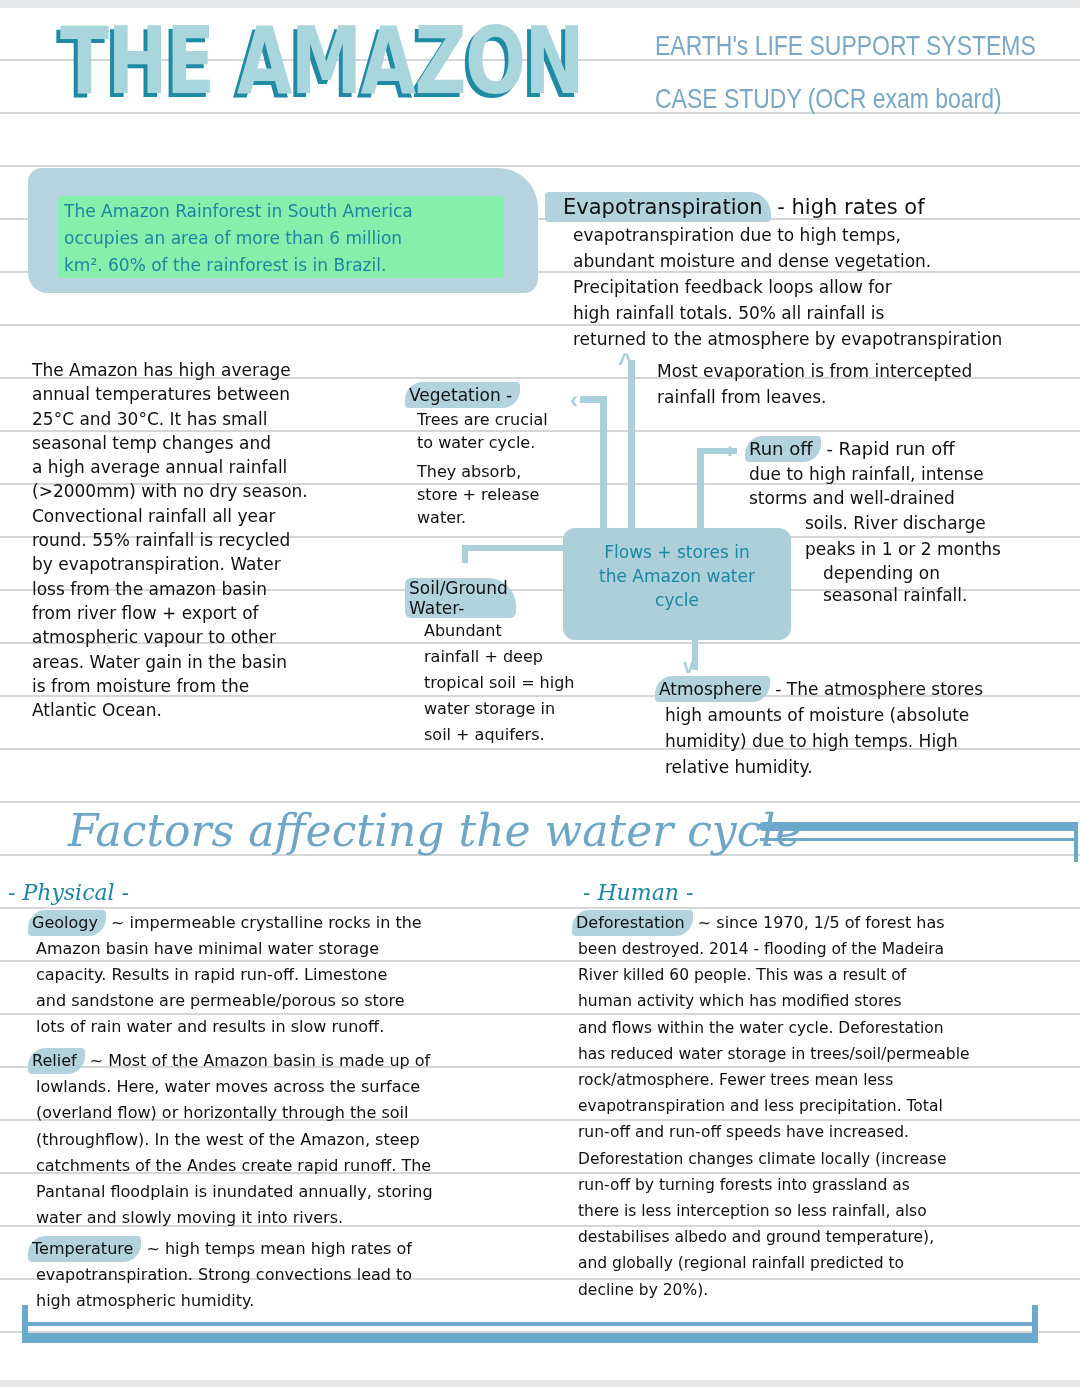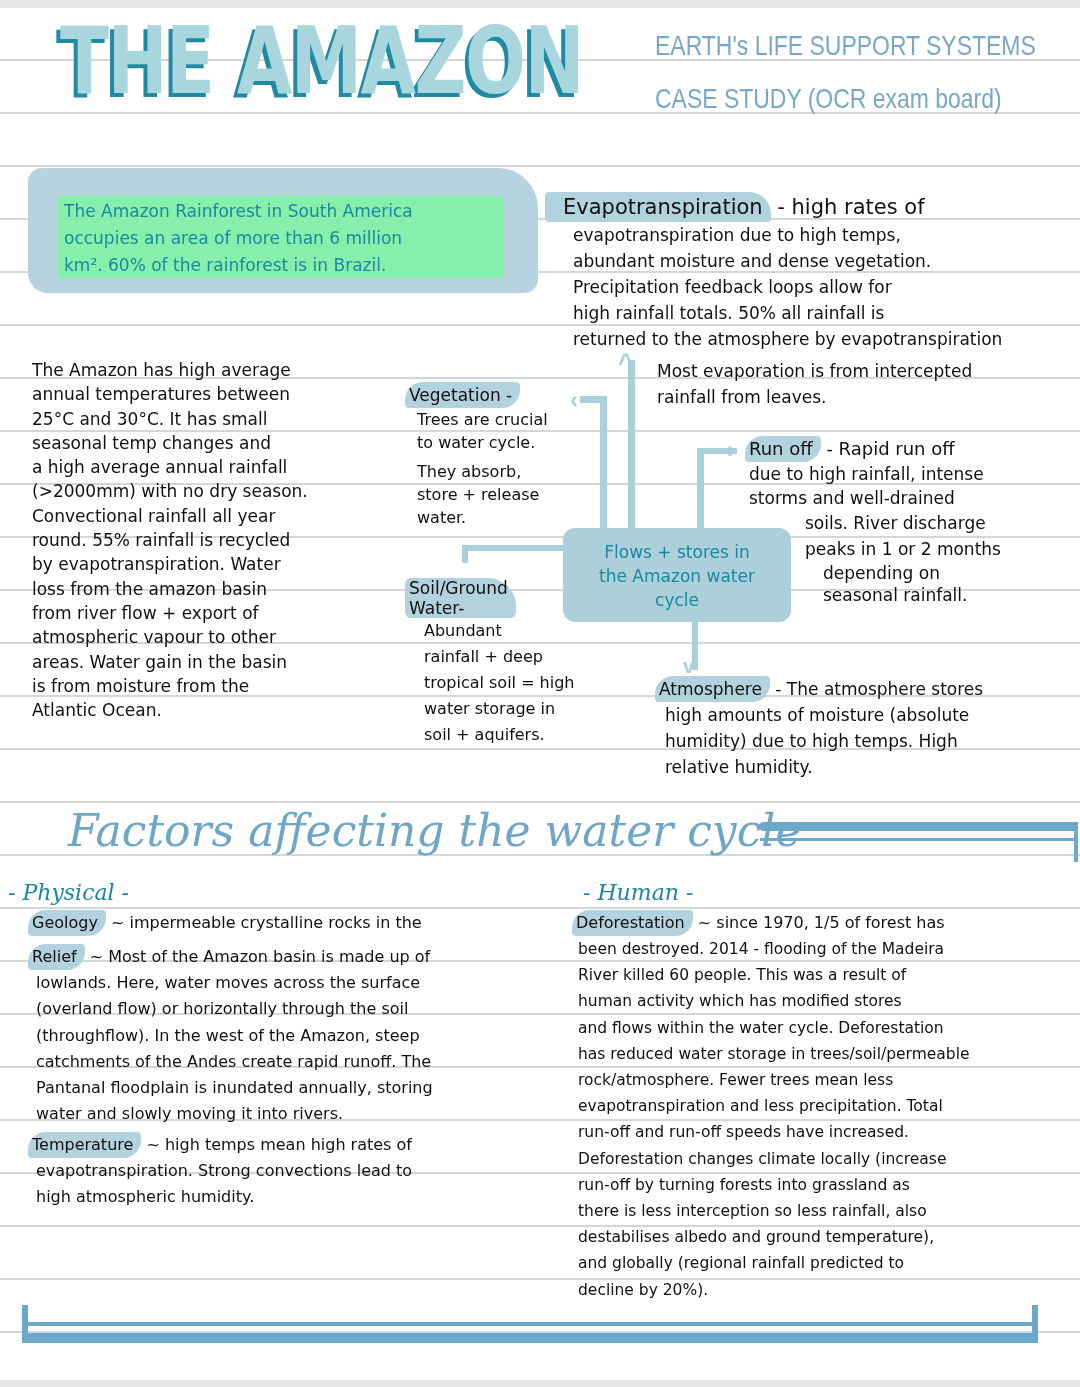--- a/index.html
+++ b/index.html
@@ -19,21 +19,21 @@
     font-size:92px;letter-spacing:-2px;color:#a9d5dc;
     text-shadow:-5px 4px 0 #1f8aa3;line-height:120px;
     transform:scaleX(0.78);transform-origin:left top;
   }
   .subtitle{left:655px;font-size:28px;color:#79a8c4;letter-spacing:0px;transform:scaleX(0.82);transform-origin:left top;white-space:nowrap;}
   .hand{font-family:"DejaVu Sans",sans-serif;font-size:17px;line-height:26px;white-space:pre-line;}
   .teal{color:#1d86a0;}
   .intro-bg{left:28px;top:168px;width:510px;height:125px;background:#b7d3df;border-radius:14px 40px 14px 20px;}
   .intro-box{left:58px;top:196px;width:446px;height:82px;background:#86efac;padding:2px 6px;box-sizing:border-box;}
   .hl{display:inline-block;background:#b2d2de;border-radius:18px 4px 18px 4px;padding:0 8px 0 4px;}
-  .hub{left:563px;top:528px;width:228px;height:94px;background:#acd0da;border-radius:12px;
+  .hub{left:563px;top:528px;width:228px;height:112px;background:#acd0da;border-radius:12px;
       color:#1d86a0;text-align:center;font-size:17px;line-height:24px;padding-top:12px;box-sizing:border-box;}
   .arrow{position:absolute;background:#a9d0db;}
   .factors{left:68px;top:805px;font-family:"DejaVu Serif",serif;font-style:italic;font-size:44px;color:#6ea6c8;white-space:nowrap;}
   .section-head{font-family:"DejaVu Serif",serif;font-style:italic;font-size:22px;color:#1d86a0;}
   .bar{position:absolute;background:#6ca8c9;}
 </style>
 </head>
 <body>
 
 <div class="rules"></div>
@@ -137,20 +137,24 @@
 
 <div class="abs factors">Factors affecting the water cycle</div>
 <div class="bar" style="left:760px;top:822px;width:318px;height:9px;border-radius:3px;"></div>
 <div class="bar" style="left:760px;top:838px;width:318px;height:3px;"></div>
 <div class="bar" style="left:1074px;top:822px;width:4px;height:40px;"></div>
 
 <div class="abs section-head" style="left:8px;top:880px;">- Physical -</div>
 <div class="abs" style="left:28px;top:910px;width:530px;">
   <div>
     <div class="hand" style="font-size:16px;white-space:nowrap;"><span class="hl">Geology</span><span> ~ impermeable crystalline rocks in the</span></div>
+    <div class="hand" style="margin-left:8px;font-size:16px;line-height:26px;">Amazon basin have minimal water storage
+capacity. Results in rapid run-off. Limestone
+and sandstone are permeable/porous so store
+lots of rain water and results in slow runoff.</div>
   </div>
   <div style="margin-top:8px;">
     <div class="hand" style="font-size:16px;white-space:nowrap;"><span class="hl">Relief</span><span> ~ Most of the Amazon basin is made up of</span></div>
     <div class="hand" style="margin-left:8px;font-size:16px;line-height:26.3px;">lowlands. Here, water moves across the surface
 (overland flow) or horizontally through the soil
 (throughflow). In the west of the Amazon, steep
 catchments of the Andes create rapid runoff. The
 Pantanal floodplain is inundated annually, storing
 water and slowly moving it into rivers.</div>
   </div>

